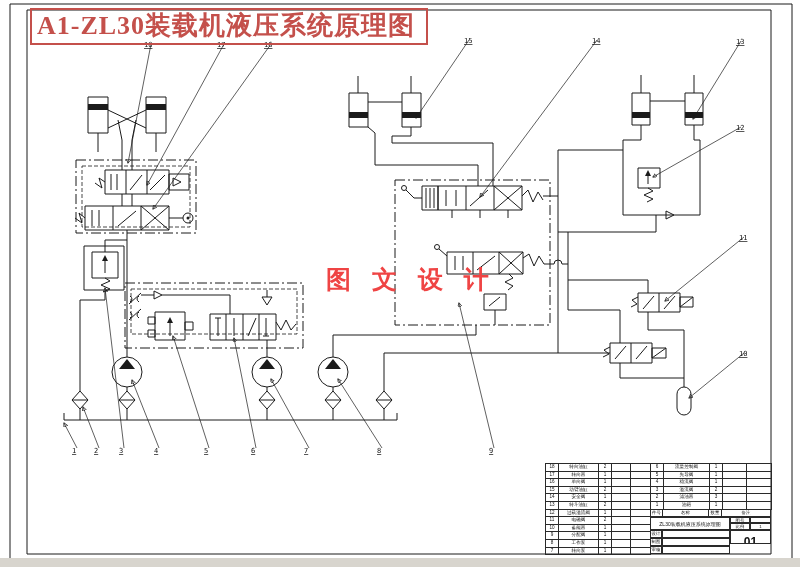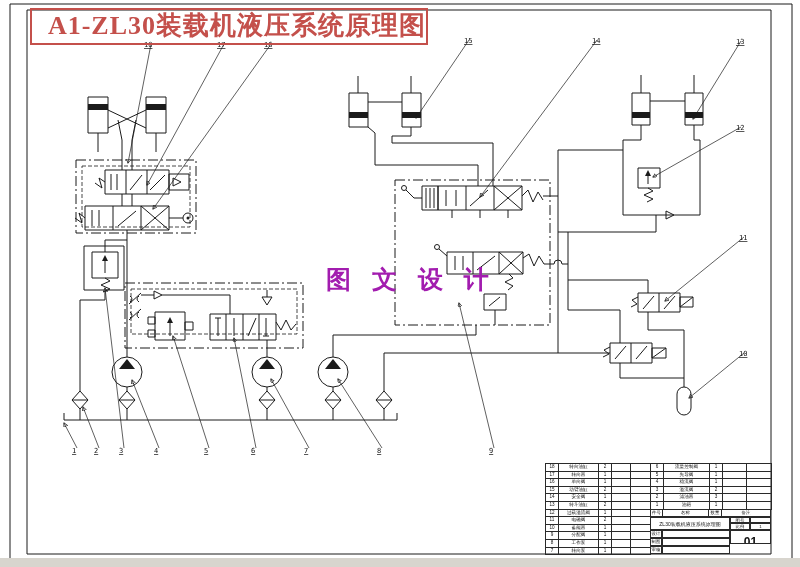--- a/index.html
+++ b/index.html
@@ -10,22 +10,22 @@
   svg.schem line,svg.schem rect,svg.schem polyline,svg.schem path,svg.schem polygon,svg.schem circle{
       stroke:#1b1b1b;fill:none;stroke-width:1;vector-effect:non-scaling-stroke;}
   svg.schem .f{fill:#1b1b1b;stroke:none;}
   svg.schem .dd{stroke-dasharray:10 3 2 3;}
   svg.schem .d2{stroke-dasharray:4 2;stroke-width:.8;}
   svg.schem .ld{stroke-width:.7;}
   svg.schem text.co{font:7px "DejaVu Sans Mono",monospace;fill:#111;stroke:none;
       text-decoration:underline;}
   .titlebox{position:absolute;left:30px;top:8px;width:398px;height:37px;box-sizing:border-box;
       border:2px solid #c4504b;color:#c4504b;font:bold 26px/32px "Liberation Serif",serif;
-      padding-left:5px;letter-spacing:1px;white-space:nowrap;overflow:hidden;text-align:right;}
-  .watermark{position:absolute;left:326px;top:263px;color:#a21caf;font-weight:bold;font-size:25px;
+      padding-left:5px;letter-spacing:1px;white-space:nowrap;overflow:hidden;}
+  .watermark{position:absolute;left:326px;top:263px;color:#ef4444;font-weight:bold;font-size:25px;
       letter-spacing:7px;font-family:"Liberation Sans",sans-serif;white-space:nowrap;}
   .bom{position:absolute;left:545px;top:463px;width:226px;height:91px;font-size:4.6px;color:#111;}
   .bom table{border-collapse:collapse;table-layout:fixed;position:absolute;}
   .bom td{border:1px solid #2a2a2a;padding:0;text-align:center;line-height:1;
       height:6.6px;overflow:hidden;white-space:nowrap;font-size:4.6px;}
   .bomL{left:0;top:0;width:105px;}
   .bomR{left:105px;top:0;width:121px;}
   .hdr{position:absolute;left:105px;top:45.5px;width:121px;height:8px;display:flex;box-sizing:border-box;}
   .hdr div{box-sizing:border-box;border:1px solid #2a2a2a;border-left:none;font-size:4.4px;
       line-height:6px;text-align:center;overflow:hidden;}

